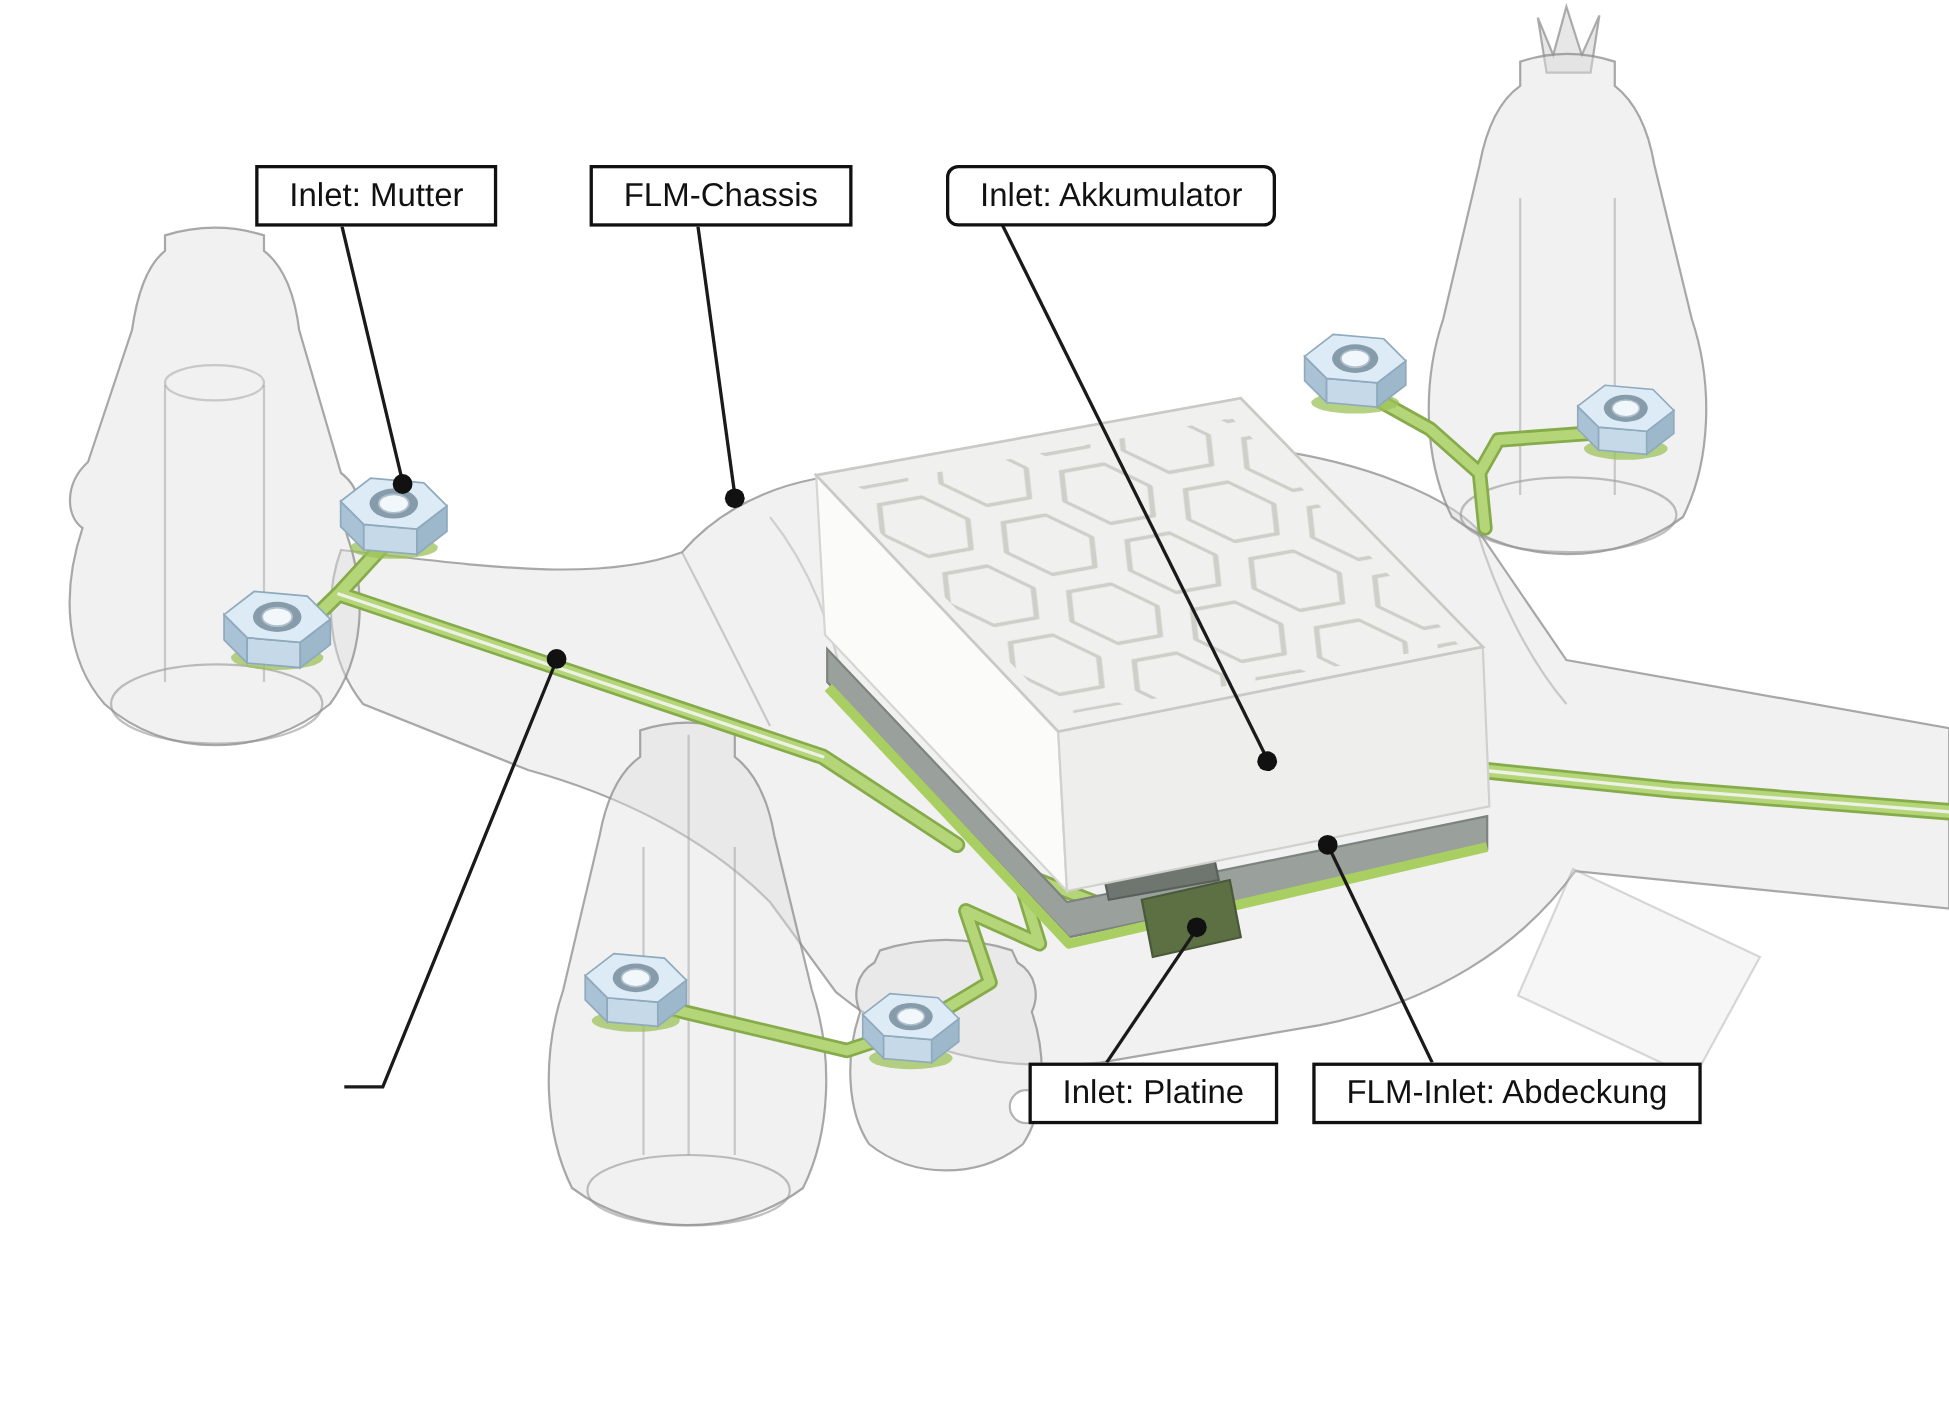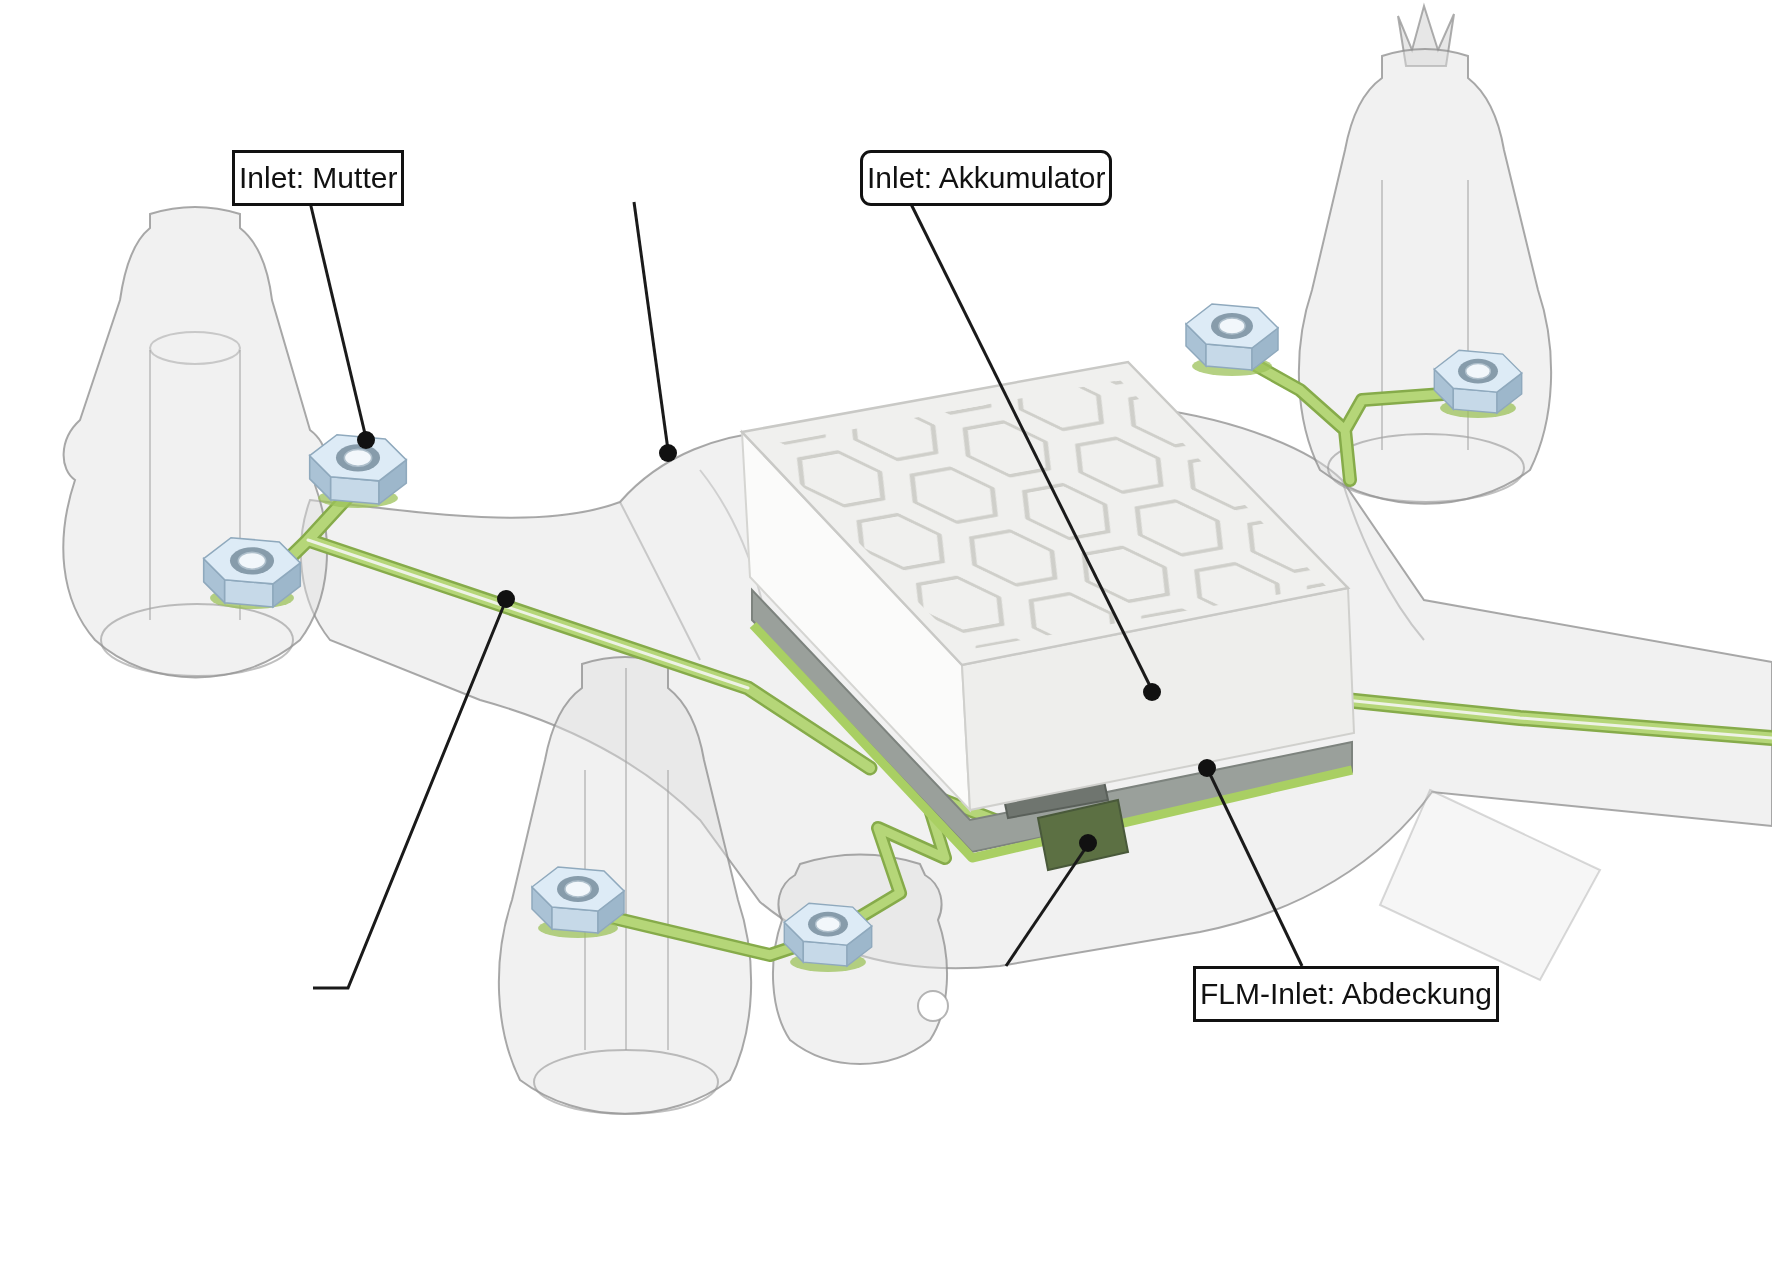--- a/index.html
+++ b/index.html
@@ -12,21 +12,21 @@
   }
   #stage svg{position:absolute;left:0;top:0;}
   .callout{
     position:absolute;
     box-sizing:border-box;
     background:#ffffff;
     border:3px solid #111111;
     color:#111111;
     font-size:30px;
     line-height:1;
-    padding:10px 4px;
+    padding:10px 28px;
     white-space:nowrap;
     z-index:3;
   }
 </style>
 </head>
 <body>
 
 <div id="stage">
 
   <svg width="1772" height="1284" viewBox="0 0 1772 1284">
@@ -201,19 +201,21 @@
       </g>
       <g>
         <path d="M 1302 966 L 1208 770" fill="none"></path>
           <circle cx="1207" cy="768" r="9" stroke="none"></circle>
       </g>
     </g>
   </svg>
 
   <div class="callout" style="left:232px;top:150px;">Inlet: Mutter</div>
 
+  <div class="callout" style="left:536px;top:150px;">FLM-Chassis</div>
 
   <div class="callout" style="left:860px;top:150px;border-radius:11px;">Inlet: Akkumulator</div>
 
 
+  <div class="callout" style="left:935px;top:966px;">Inlet: Platine</div>
 
   <div class="callout" style="left:1193px;top:966px;text-align:center;">FLM-Inlet: Abdeckung</div>
 </div>
 
 </body></html>

